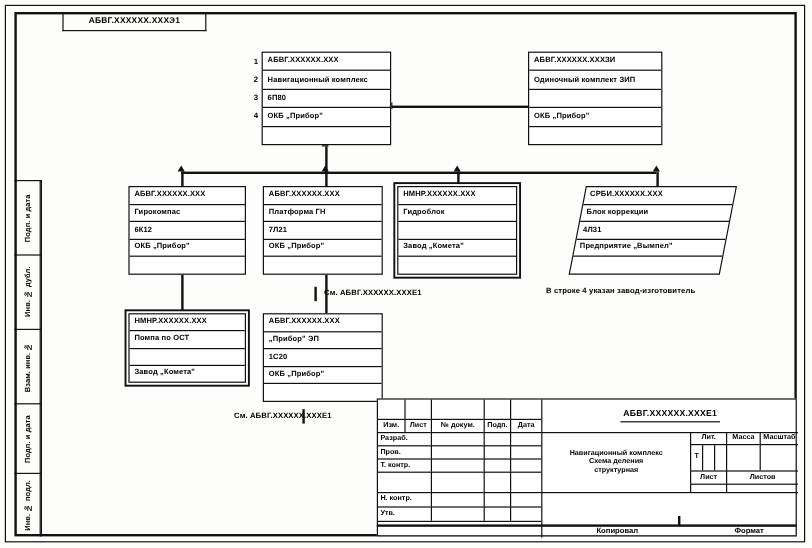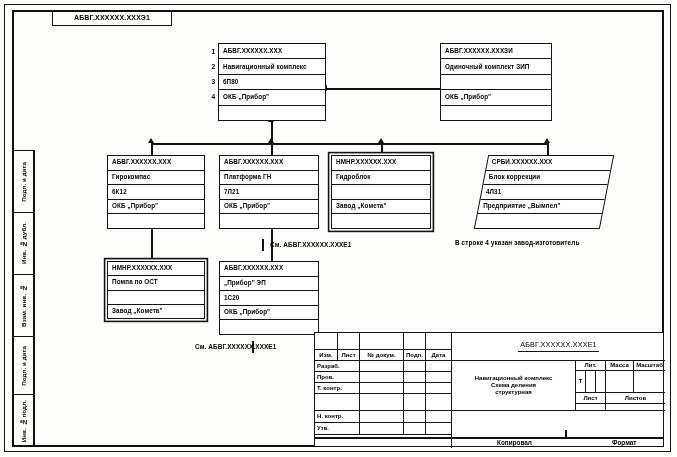--- a/index.html
+++ b/index.html
@@ -133,21 +133,21 @@
     font-size:6px;font-weight:bold;
     display:flex;align-items:center;justify-content:center;
     text-align:center;
     line-height:1.15;
     overflow:hidden;
   }
   .bl{border-left:1.1px solid #111;}
   .bt{border-top:1.1px solid #111;}
   .bl2{border-left:1.8px solid #111;}
   .designation{
-    font-size:7.2px;font-weight:normal;letter-spacing:.2px;
+    font-size:7.2px;font-weight:bold;letter-spacing:.2px;
     border-bottom:1.2px solid #111;
     padding:0 2px 1px 2px;
   }
   .bottom-label{
     position:absolute;
     font-size:6.4px;font-weight:bold;
   }
   .bottom-rule{position:absolute;height:1.5px;background:#111;}
 </style>
 </head>

